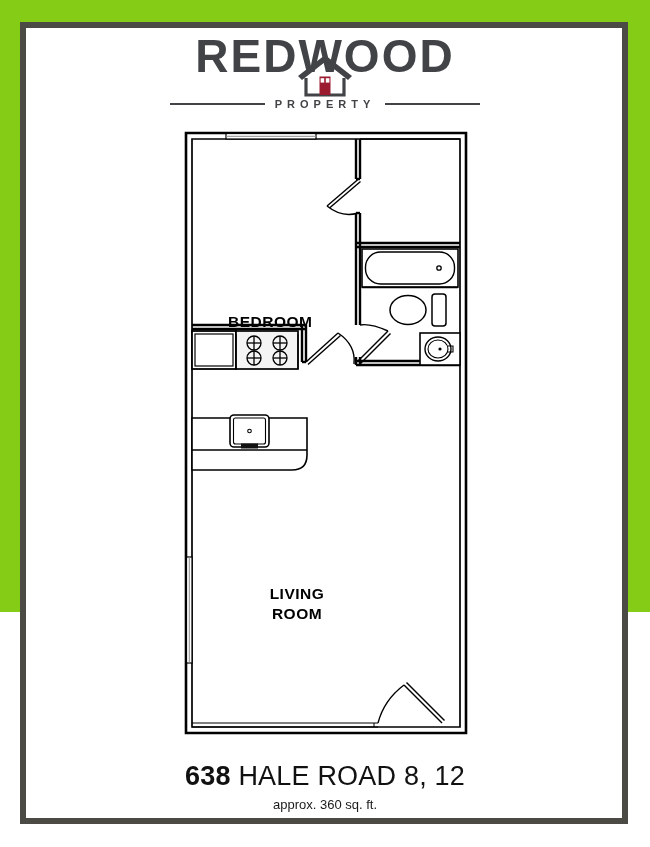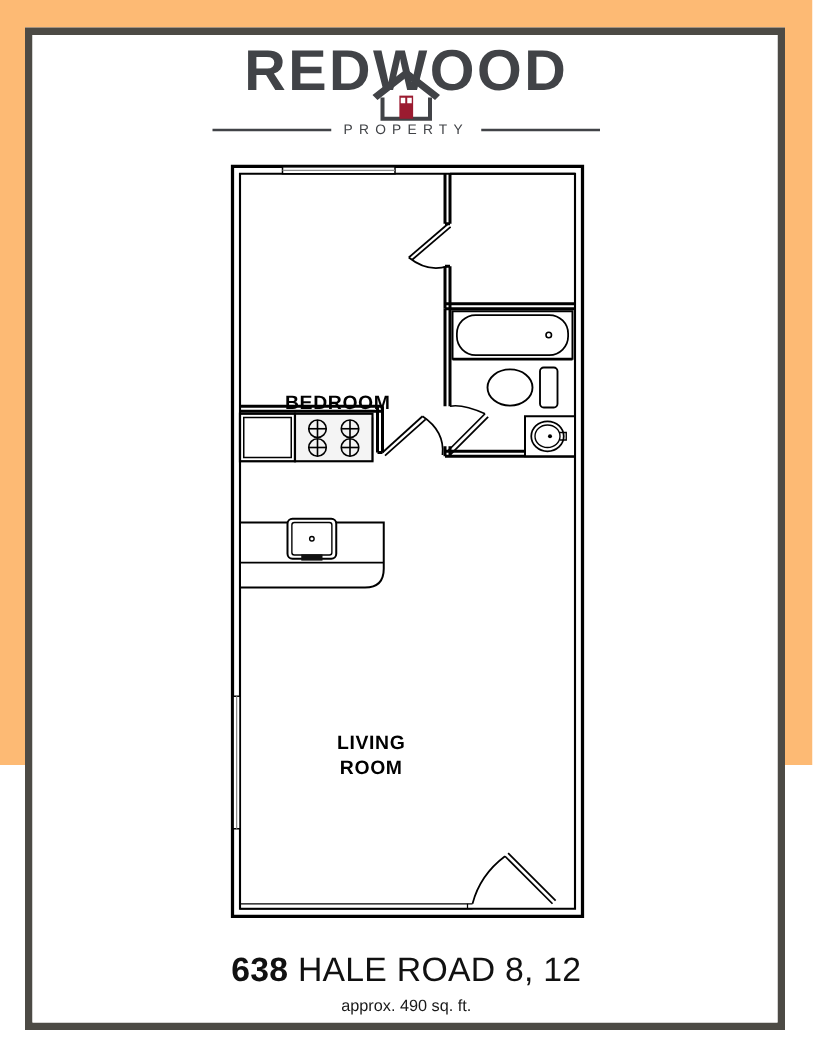--- a/index.html
+++ b/index.html
@@ -2,21 +2,21 @@
 <html><head>
 <meta charset="utf-8">
 <style>
   html,body{margin:0;padding:0;background:#ffffff;}
   body{
     width:650px;height:847px;
     font-family:"Liberation Sans", sans-serif;
     position:relative;overflow:hidden;
   }
   #page{
-    position:absolute;left:0;top:0;width:650px;height:612px;background:#fdba74;
+    position:absolute;left:0;top:0;width:650px;height:612px;background:#84cc16;
   }
   
   #frame-outer{
     position:absolute;left:20px;top:22px;width:608px;height:802px;
     border:6px solid #4c4a45;
     box-sizing:border-box;
     background:#ffffff;
   }
   #frame-inner{
     position:absolute;left:26px;top:28px;width:596px;height:790px;
@@ -44,21 +44,21 @@
     position:absolute;left:50%;top:22px;margin-left:-31px;width:62px;height:46px;
   }
   #logo-bottom{
     position:relative;
     margin-top:14px;
     height:16px;
     display:flex;align-items:center;justify-content:center;gap:10px;
   }
   .rule{height:2px;background:#414347;flex:0 0 95px;}
   #logo-property{
-    font-size:11px;font-weight:normal;letter-spacing:5px;color:#414347;
+    font-size:11px;font-weight:bold;letter-spacing:5px;color:#414347;
     white-space:nowrap;
   }
   
   #plan{
     position:absolute;left:170px;top:125px;width:312px;height:616px;
   }
   
   #caption{
     position:absolute;left:25px;top:760px;width:600px;text-align:center;
   }
@@ -242,16 +242,16 @@
     <text class="rm-label" x="127" y="494" text-anchor="middle">
       <tspan>ROOM</tspan>
     </text>
   </svg>
 
   <div id="caption">
     <div id="addr">
       <span class="num">638</span>
       <span>HALE ROAD 8, 12</span>
     </div>
-    <div id="sqft">approx. 490 sq. ft.</div>
+    <div id="sqft">approx. 360 sq. ft.</div>
   </div>
 
 </div>
 
 </body></html>

